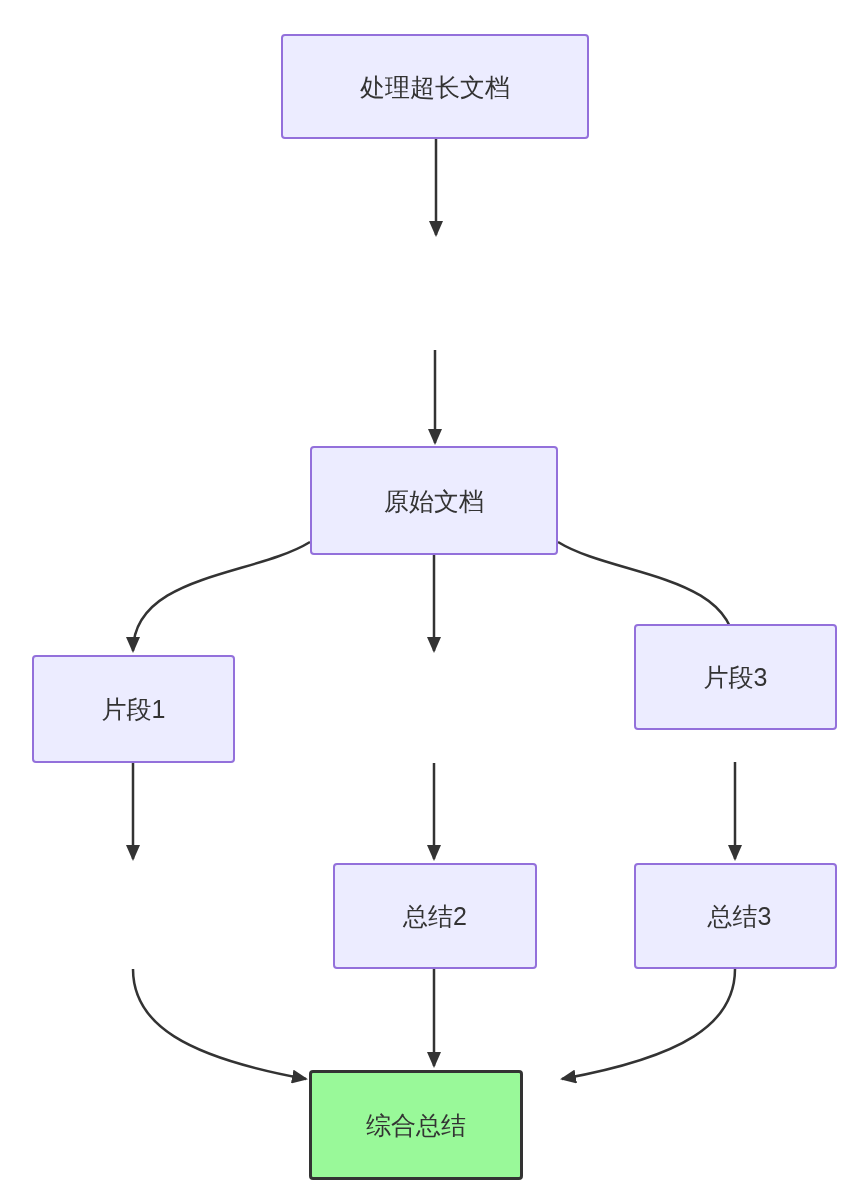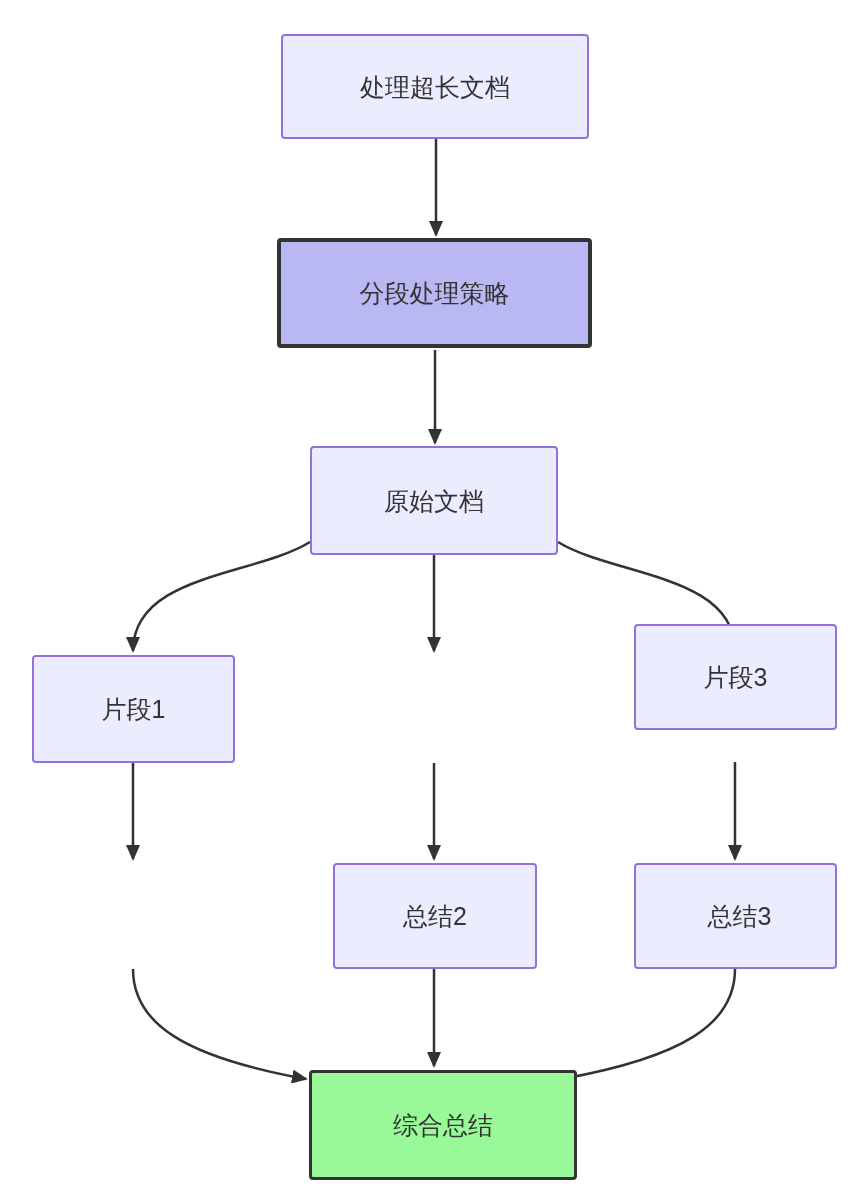--- a/index.html
+++ b/index.html
@@ -79,23 +79,20 @@
     <path class="edge" d="M 735 762 L 735 859" marker-end="url(#arrowhead)"></path>
     <path class="edge" d="M 133 969 C 133 1024, 185 1057, 306 1079" marker-end="url(#arrowhead)"></path>
     <path class="edge" d="M 434 969 L 434 1066" marker-end="url(#arrowhead)"></path>
     <path class="edge" d="M 735 969 C 735 1024, 683 1057, 562 1079" marker-end="url(#arrowhead)"></path>
   </svg>
 
   <div class="node light" style="left:281px; top:34px; width:308px; height:105px;">
     <span class="label">处理超长文档</span>
   </div>
 
-  <div class="node accent" style="left:277px; top:238px; width:315px; height:110px;">
-    <span class="label">分段处理策略</span>
-  </div>
 
   <div class="node light" style="left:310px; top:446px; width:248px; height:109px;">
     <span class="label">原始文档</span>
   </div>
 
   <div class="node light" style="left:32px; top:655px; width:203px; height:108px;">
     <span class="label">片段1</span>
   </div>
 
 
@@ -105,17 +102,17 @@
 
 
   <div class="node light" style="left:333px; top:863px; width:204px; height:106px;">
     <span class="label">总结2</span>
   </div>
 
   <div class="node light" style="left:634px; top:863px; width:203px; height:106px;padding-left:8px;">
     <span class="label">总结3</span>
   </div>
 
-  <div class="node success" style="left:309px; top:1070px; width:268px; height:110px;">
+  <div class="node success" style="left:309px; top:1070px; width:214px; height:110px;">
     <span class="label">综合总结</span>
   </div>
 
 </div>
 
 </body></html>

